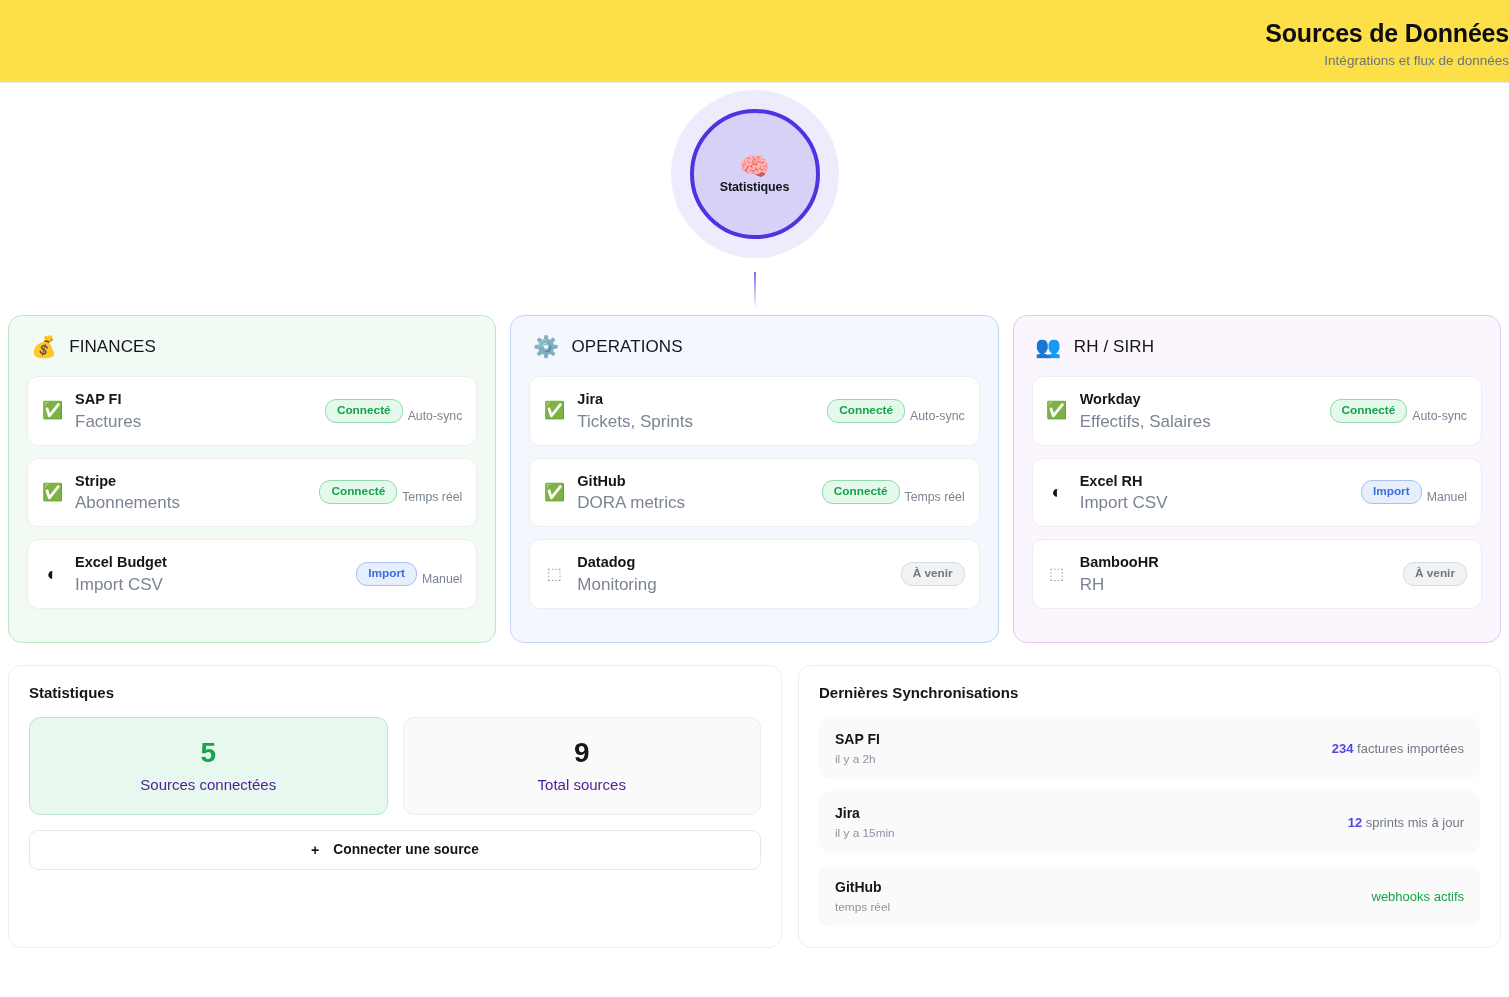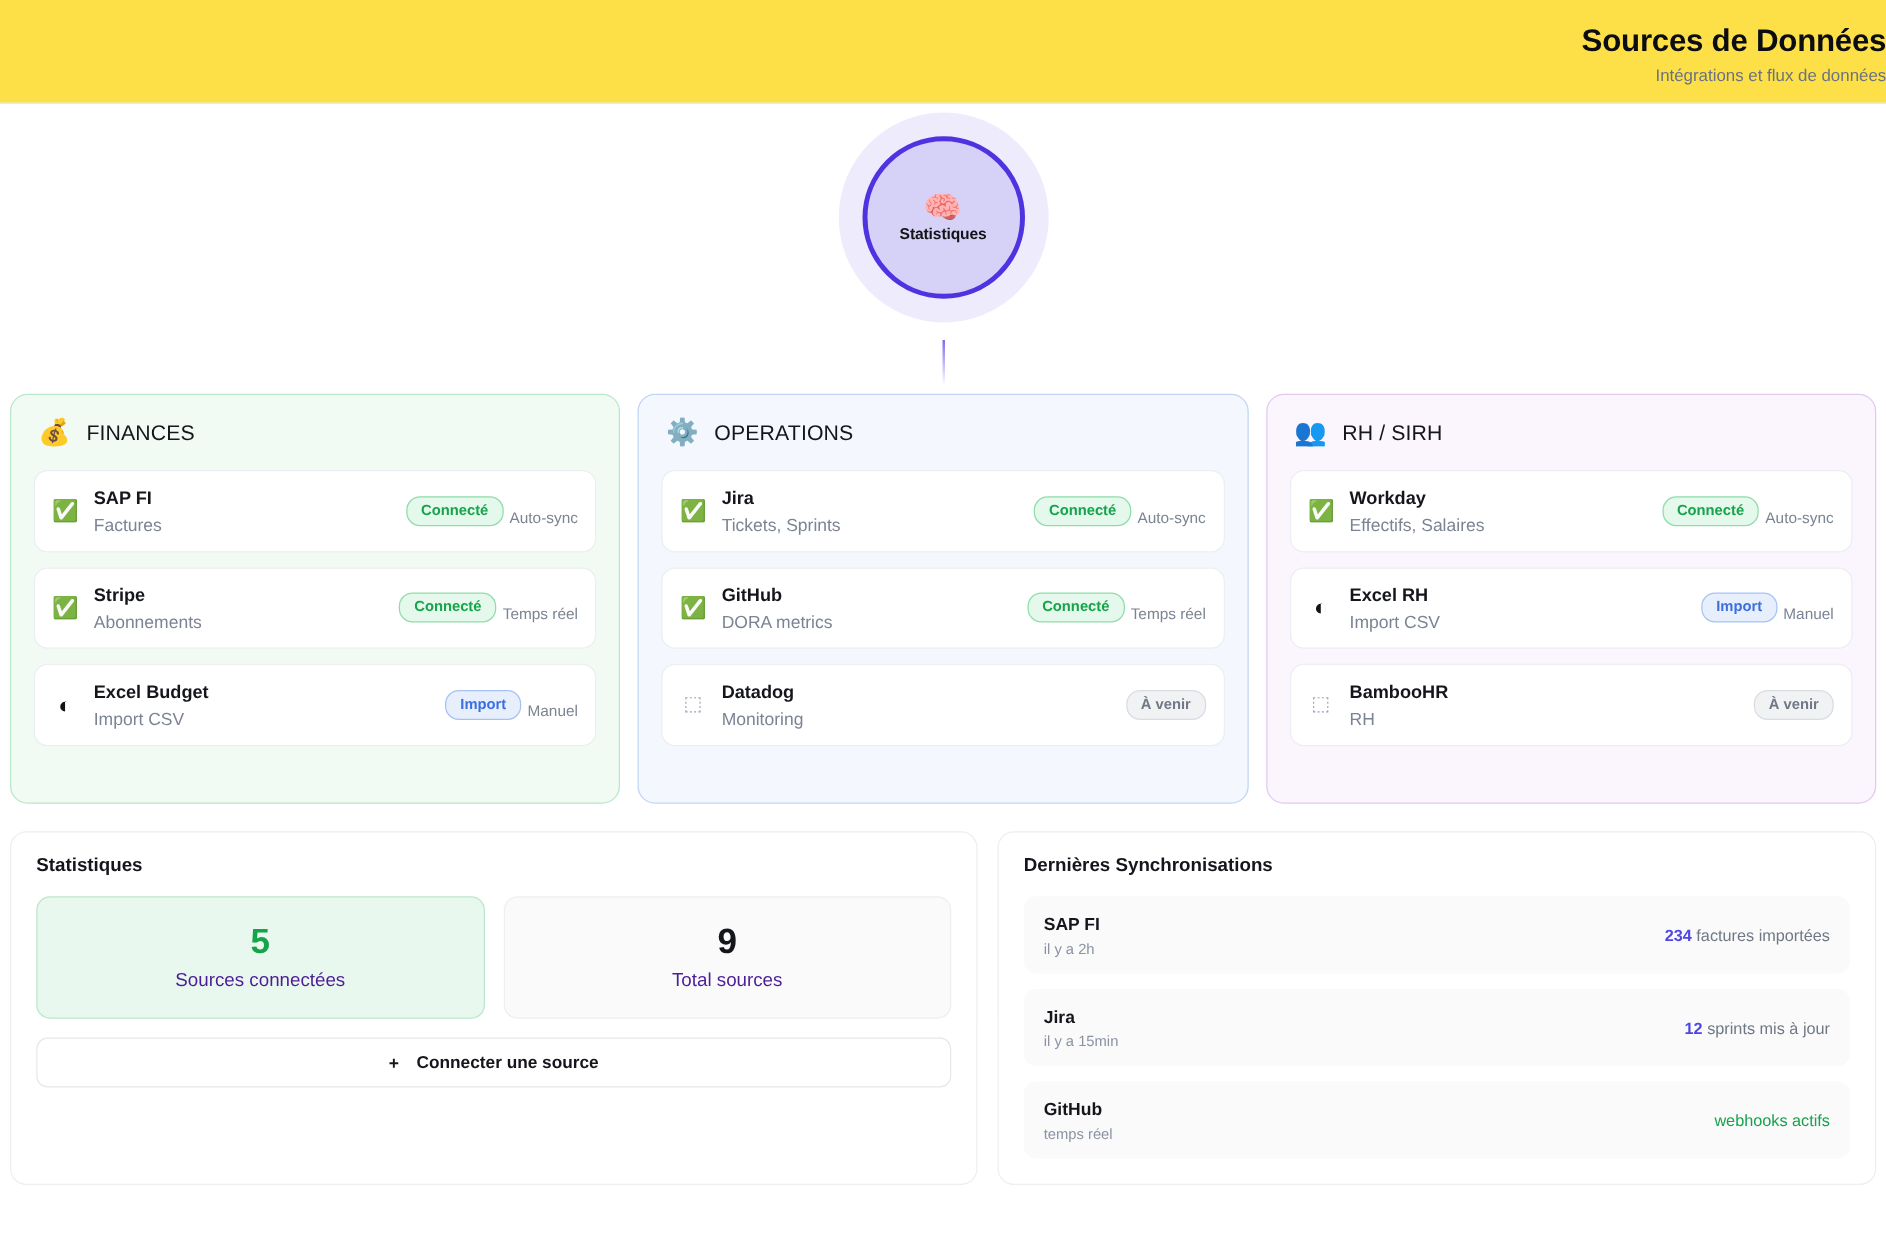--- a/index.html
+++ b/index.html
@@ -134,21 +134,21 @@
   .src-icon.pending { color: #9aa6bd; font-size: 16px; }
   .src-icon.partial { color: #111318; font-size: 18px; }
   .src-text { flex: 1 1 auto; min-width: 0; }
   .src-name {
     font-size: 14.5px;
     font-weight: bold;
     color: #14161c;
     line-height: 1.35;
   }
   .src-desc {
-    font-size: 14px;
+    font-size: 17px;
     color: #7b8493;
     margin-top: 2px;
   }
   .src-right {
     flex: 0 0 auto;
     display: flex;
     flex-direction: row;
     align-items: flex-end;
     gap: 5px;
   }

